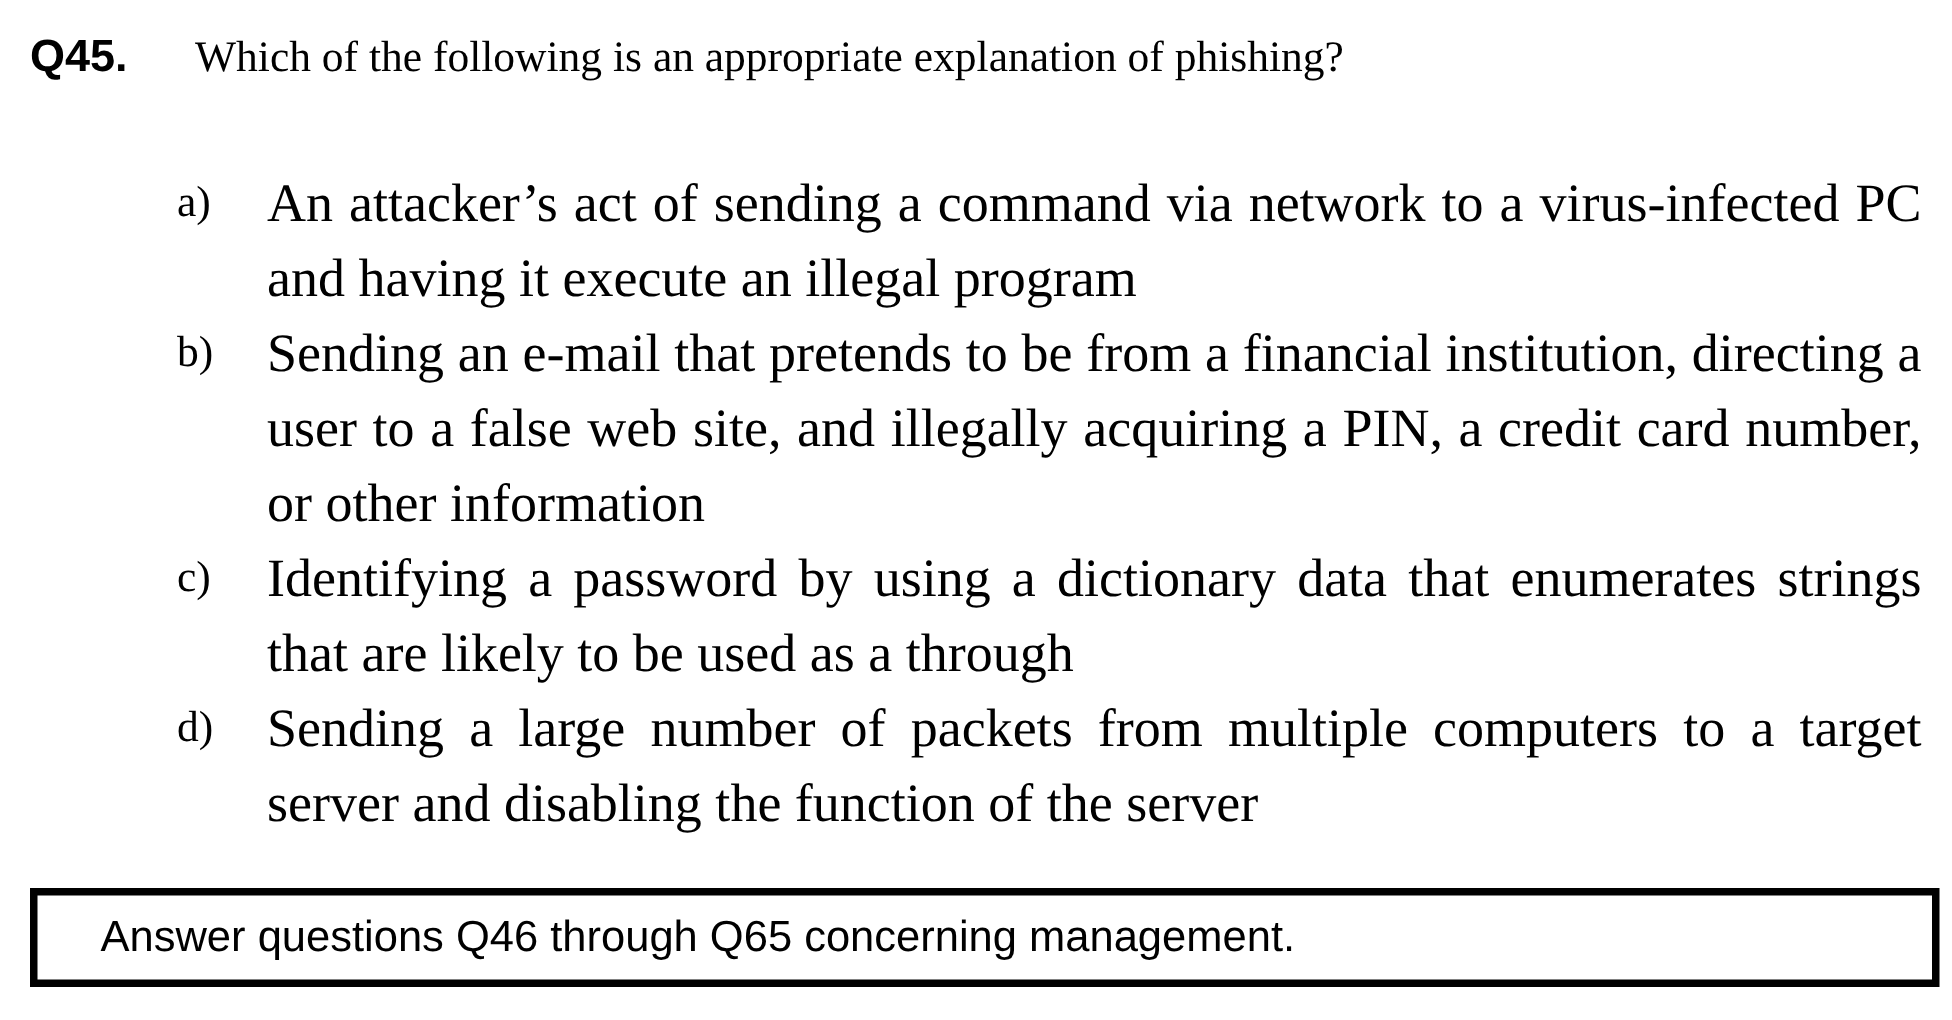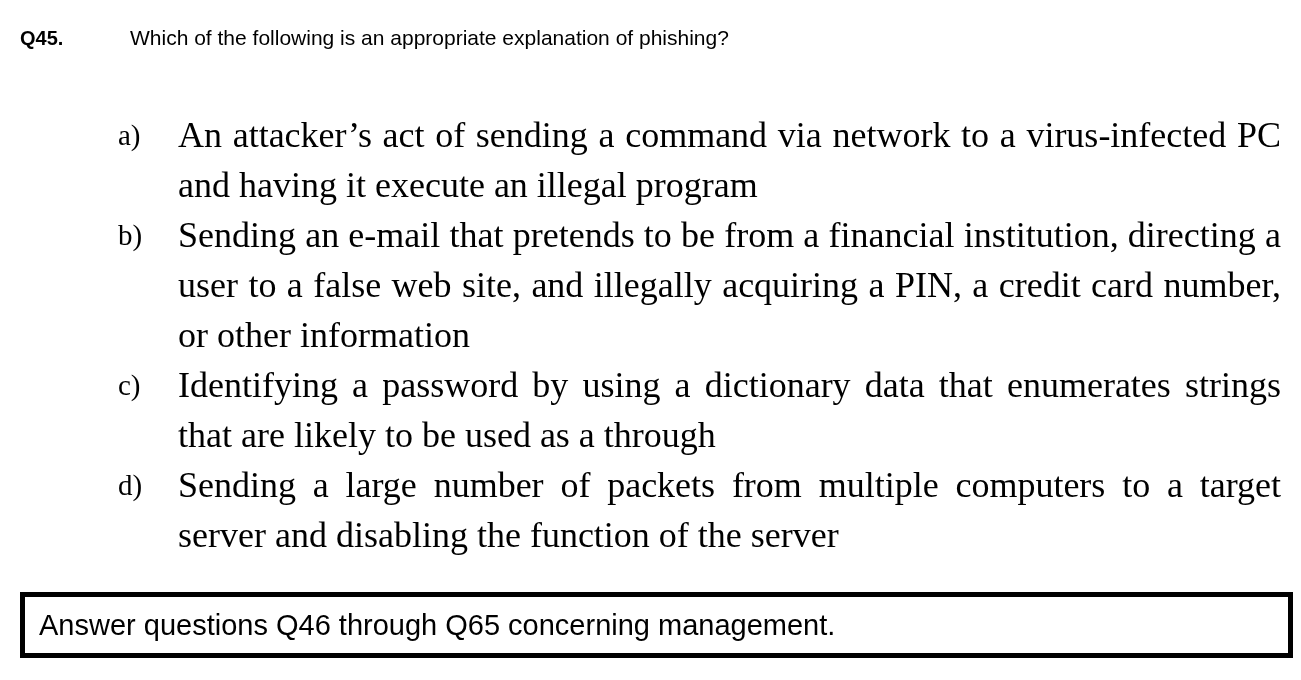--- a/index.html
+++ b/index.html
@@ -21,27 +21,27 @@
   }
   .q-row {
     display: flex;
     align-items: baseline;
     margin: 16px 20px 0 20px;
     line-height: 44px;
   }
   .q-number {
     font-family: "Liberation Sans", sans-serif;
     font-weight: 700;
-    font-size: 20px;
+    font-size: 30px;
     width: 110px;
     flex-shrink: 0;
   }
   .q-text {
-    font-family: Liberation Sans, sans-serif;
-    font-size: 21px;
+    font-family: Liberation Serif, serif;
+    font-size: 29px;
     flex: 1;
   }
   .options {
     margin: 50px 20px 0 118px;
   }
   .option {
     display: flex;
   }
   .option-label {
     font-family: "Liberation Serif", serif;
@@ -56,21 +56,21 @@
     line-height: 50px;
     flex: 1;
     text-align: justify;
   }
   .notice-box {
     margin: 32px 8px 0 20px;
     border: 5px solid #000000;
     height: 56px;
     display: flex;
     align-items: center;
-    padding-left: 14px;
+    padding-left: 42px;
     box-sizing: content-box;
   }
   .notice-text {
     font-family: "Liberation Sans", sans-serif;
     font-size: 29px;
   }
 </style>
 </head>
 <body>
 

